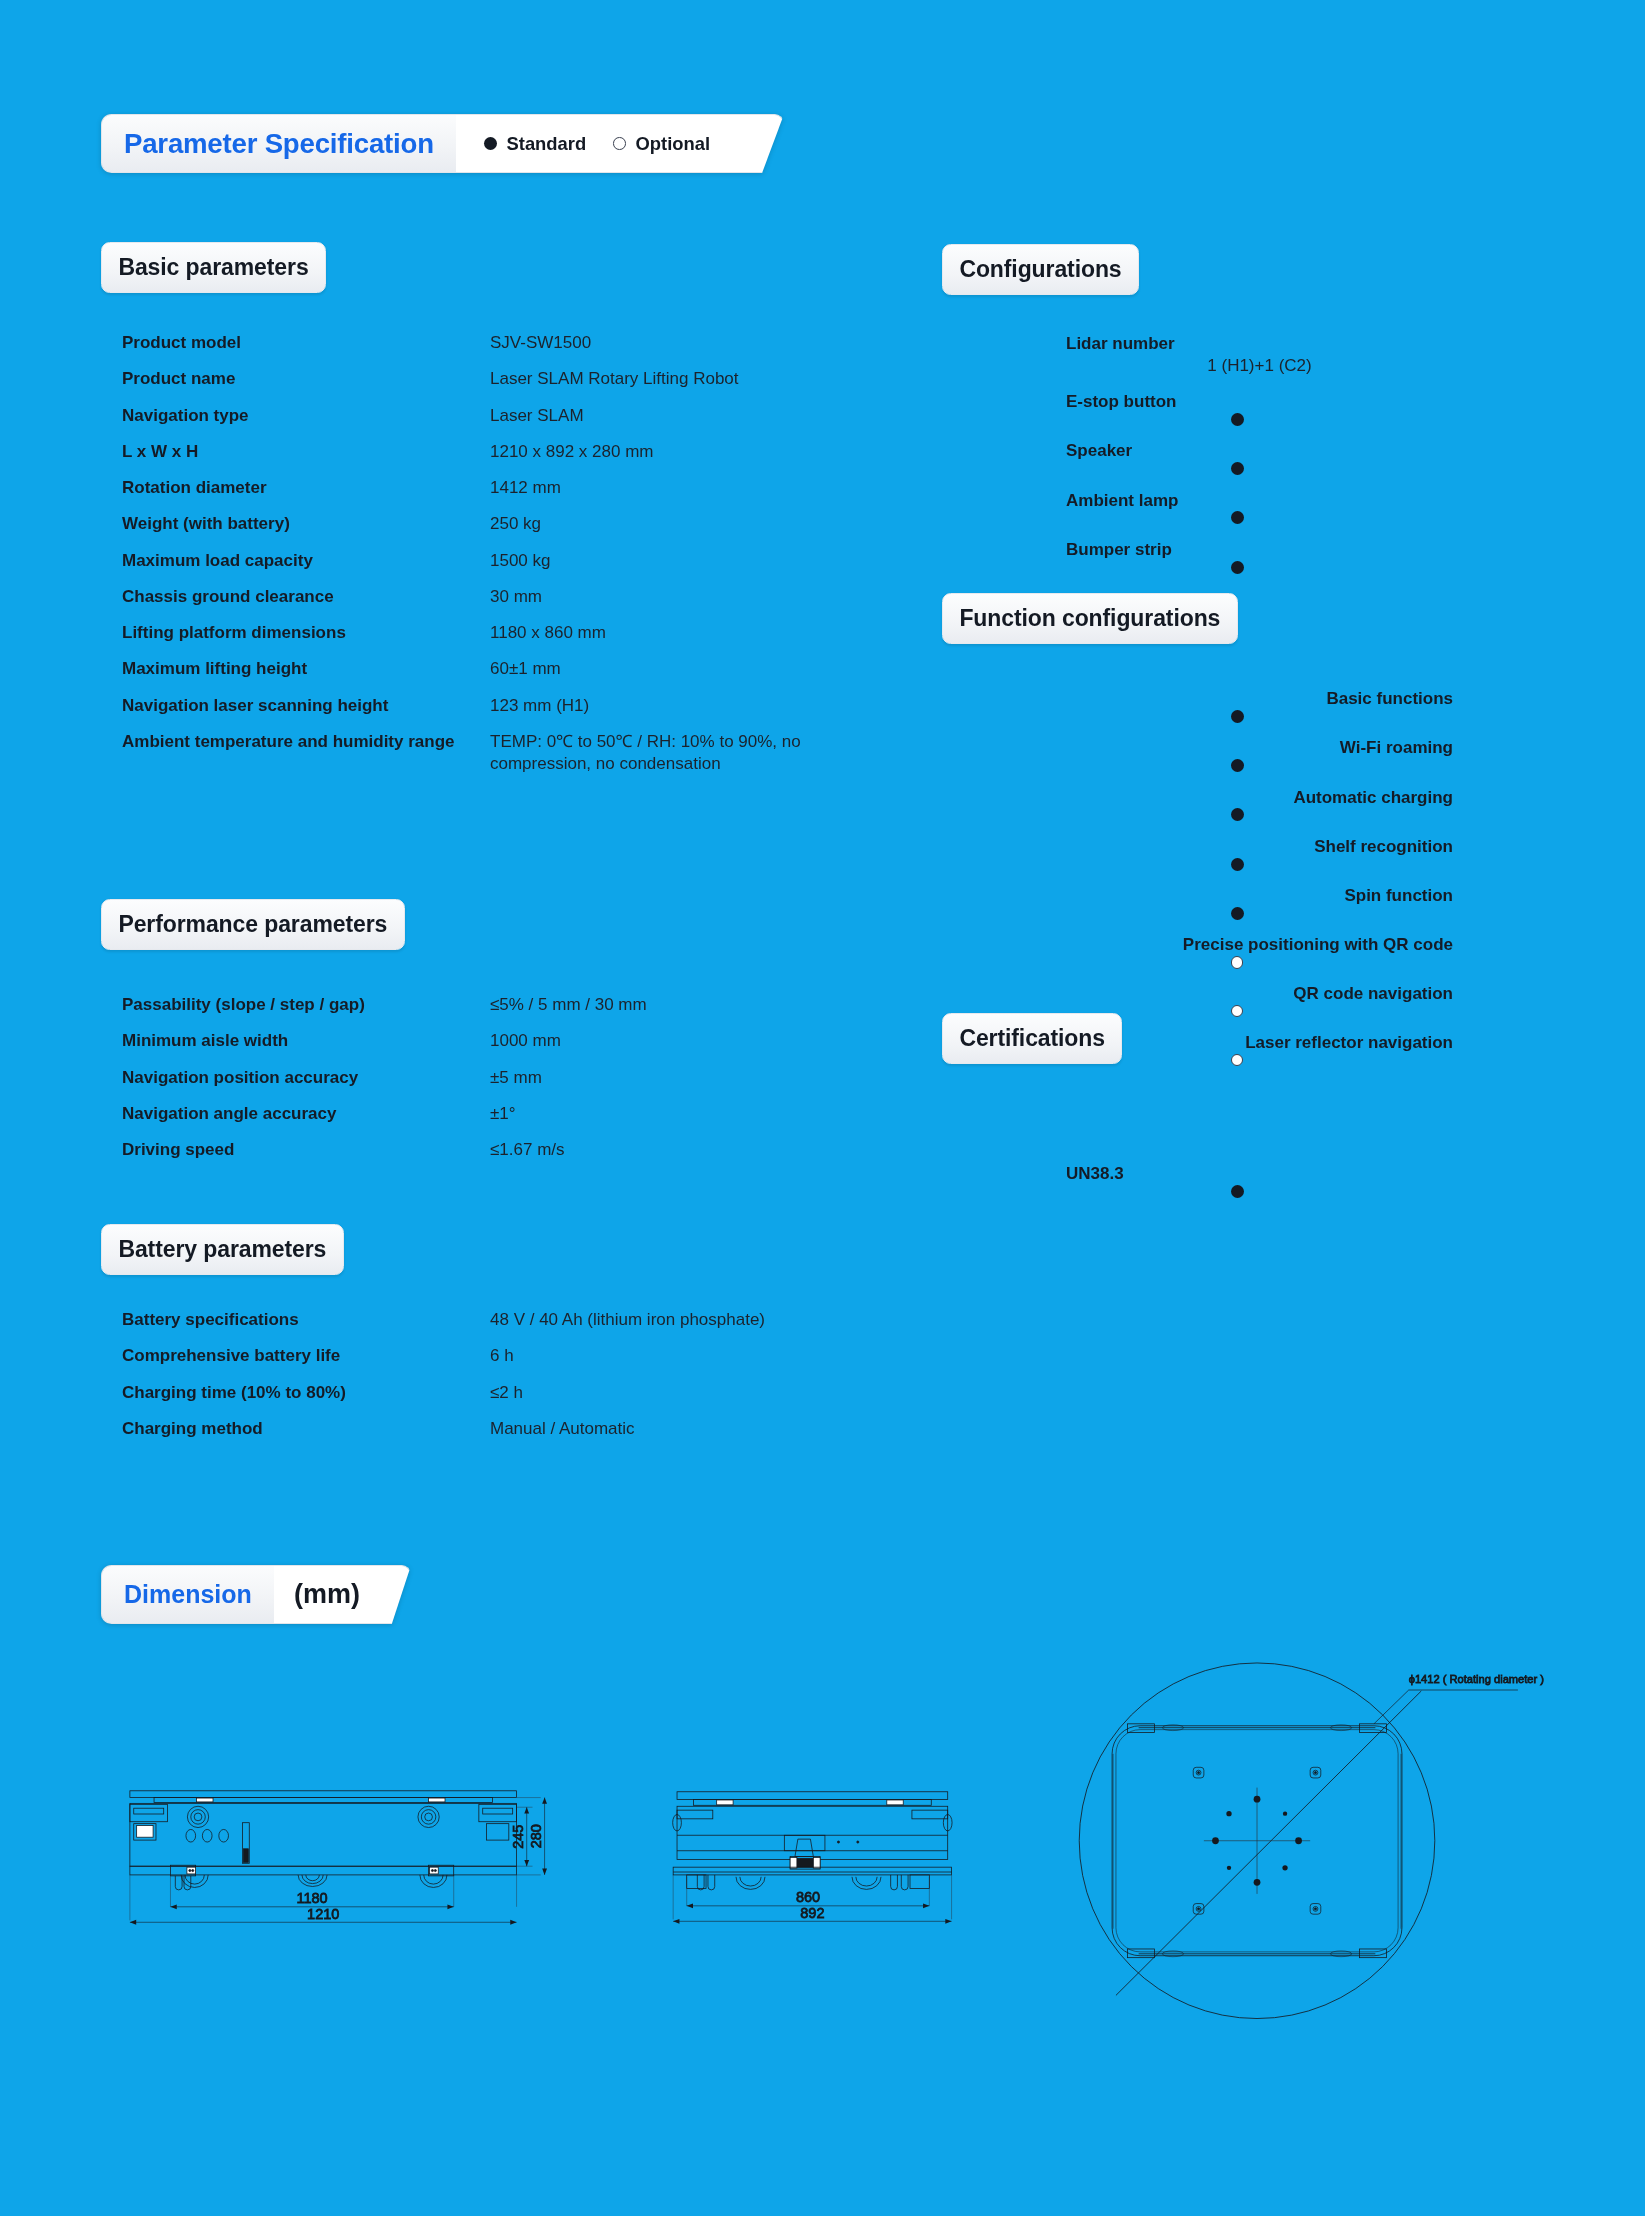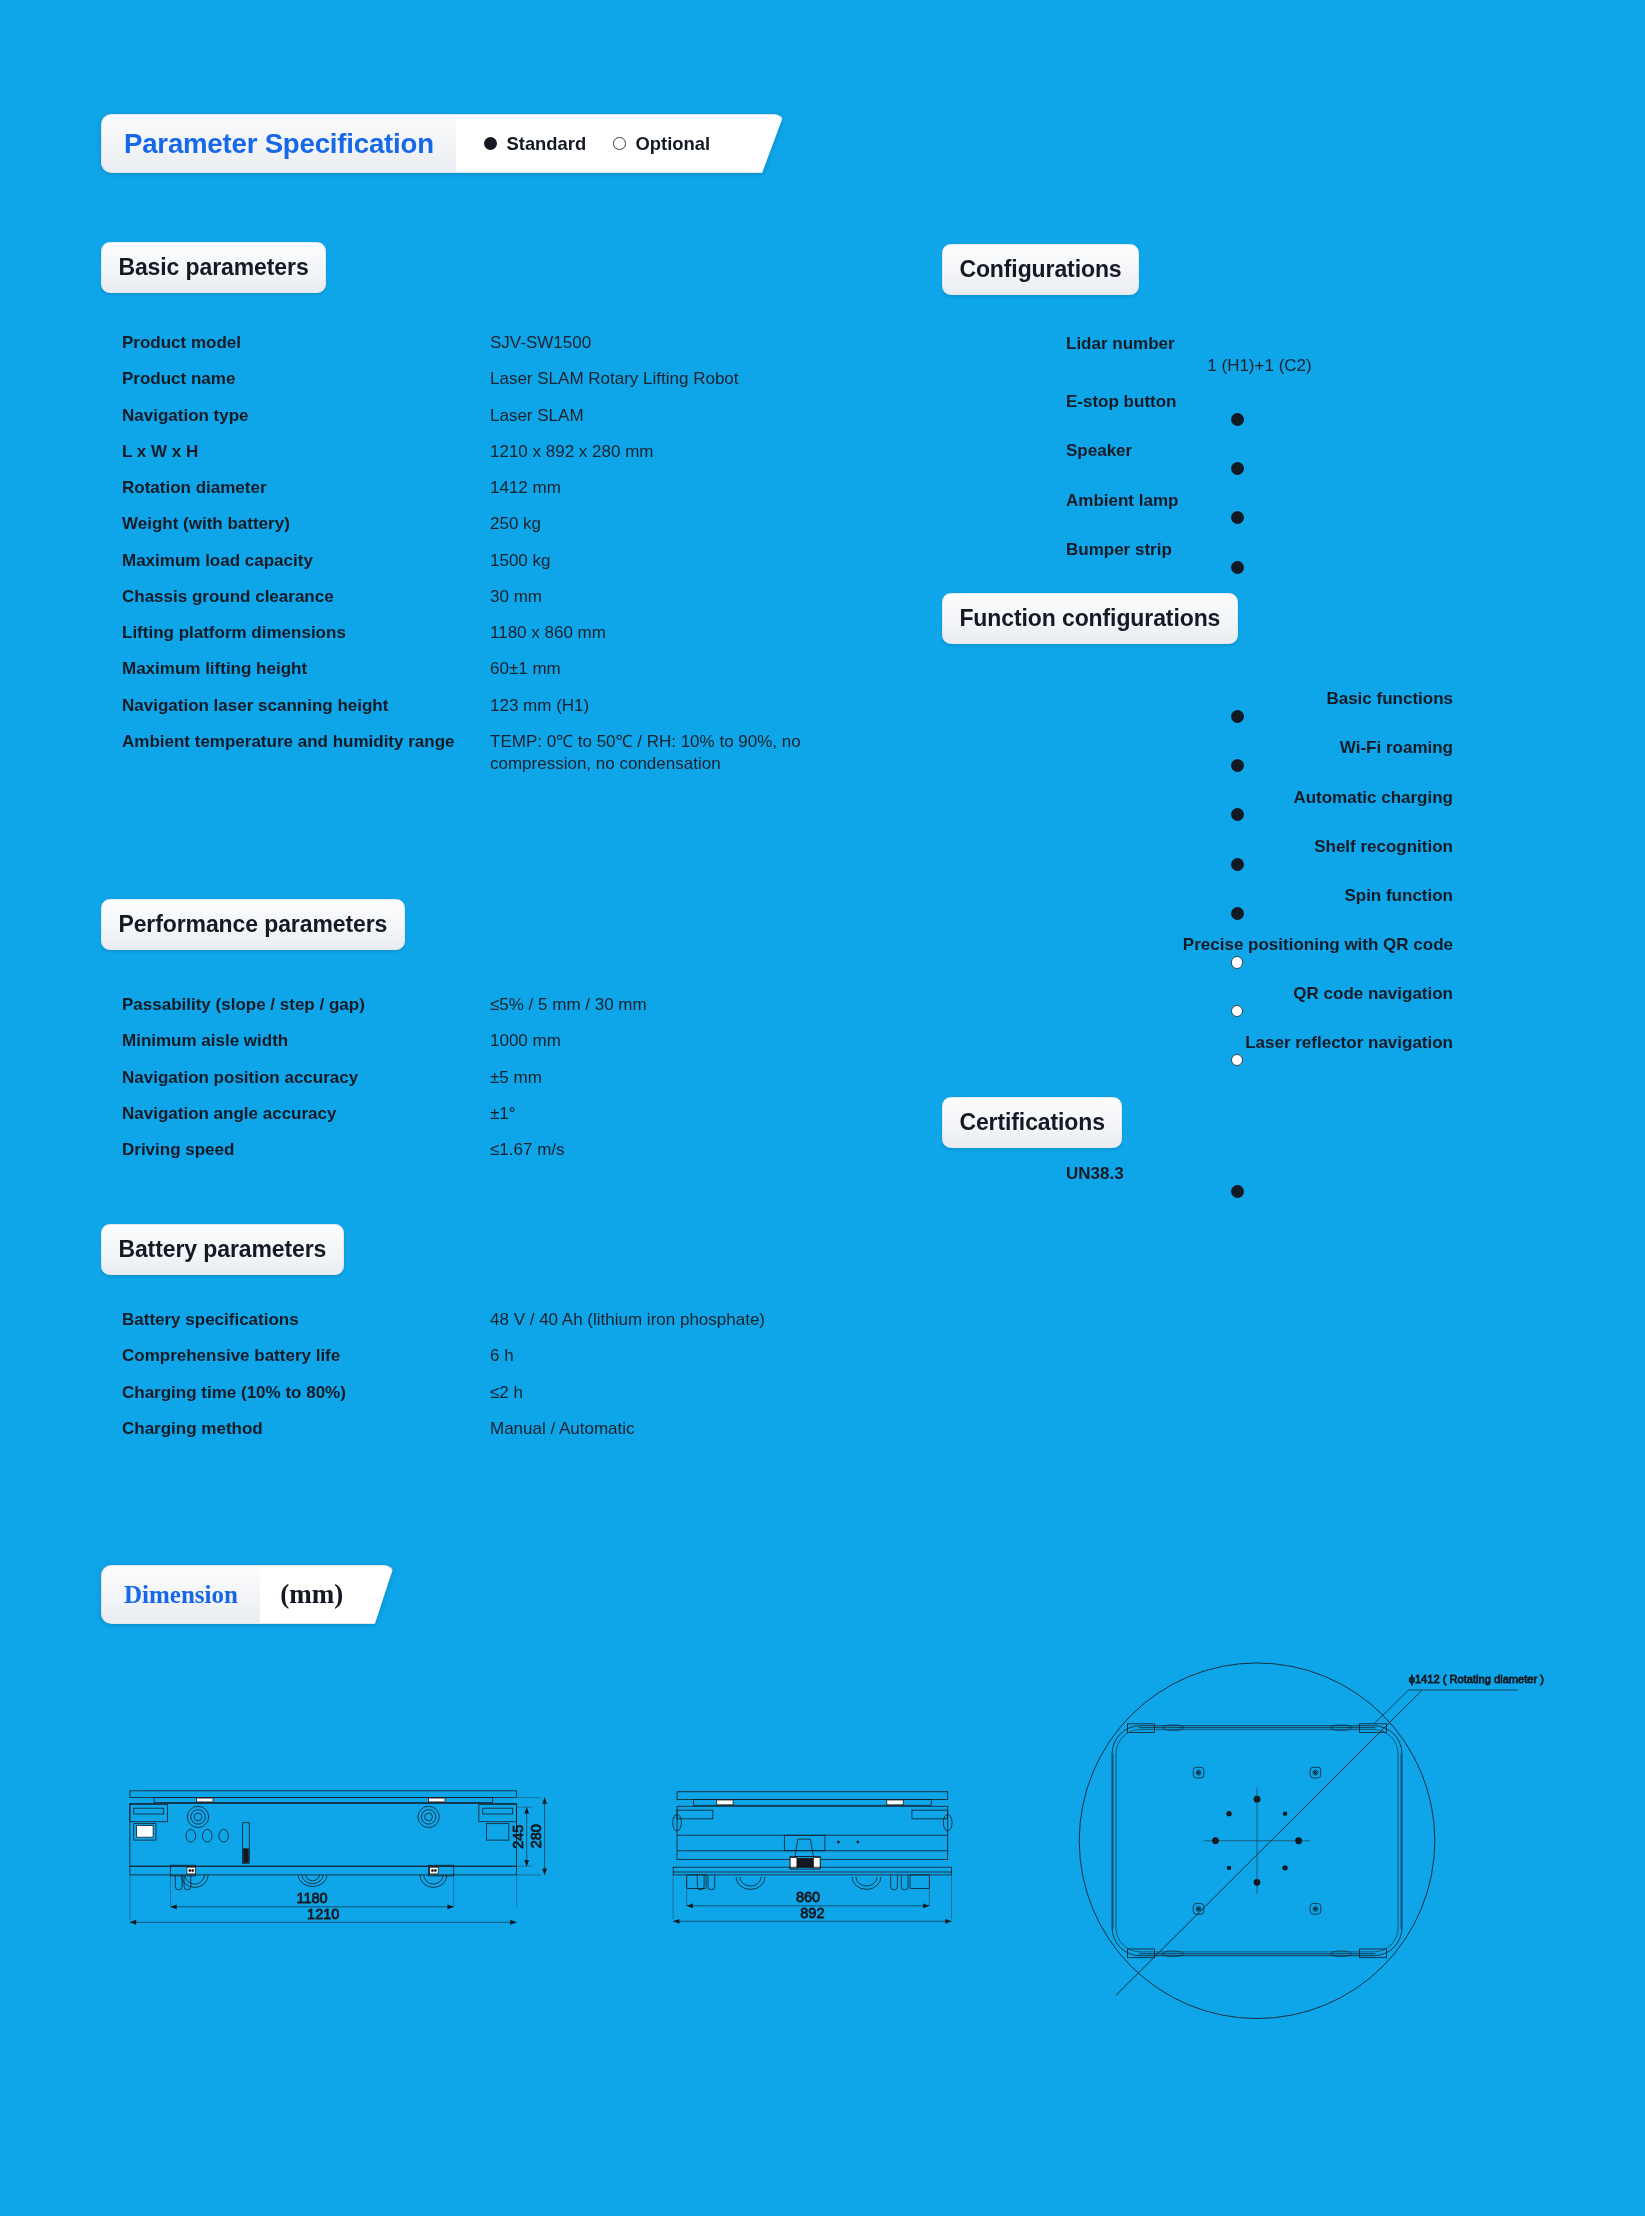--- a/index.html
+++ b/index.html
@@ -138,21 +138,20 @@
 
   
   .dim-banner {
     position: absolute;
     left: 101px;
     top: 1565px;
     height: 59px;
     display: flex;
     align-items: stretch;
     filter: drop-shadow(0 1.9px 2.4px rgba(0,0,0,0.16));
-    font-family: Liberation Serif, serif;
   }
   .dim-title {
     display: flex; align-items: center;
     padding: 0 22px;
     background: linear-gradient(180deg,#fbfcfd 0%,#f1f3f6 60%,#e9ecf1 100%);
     border-top-left-radius: 10.6px;
     border-bottom-left-radius: 10.6px;
     border: 0.5px solid #e2e5ea;
     border-right: none;
   }
@@ -395,21 +394,21 @@
       </div>
     </div>
     <div class="spec-row">
       <div class="spec-label">Laser reflector navigation</div>
       <div class="spec-mark">
         <span class="dot-hollow"></span>
       </div>
     </div>
   </div>
 
-  <div class="pill" style="left:942px; top:1097px;">
+  <div class="pill" style="left:942px; top:1013px;">
     <span>Certifications</span>
   </div>
 
   <div class="spec-block col-right" style="left:957px; top:1163px; width:605px;">
     <div class="spec-row">
       <div class="spec-label">UN38.3</div>
       <div class="spec-mark">
         <span class="dot-filled"></span>
       </div>
     </div>

